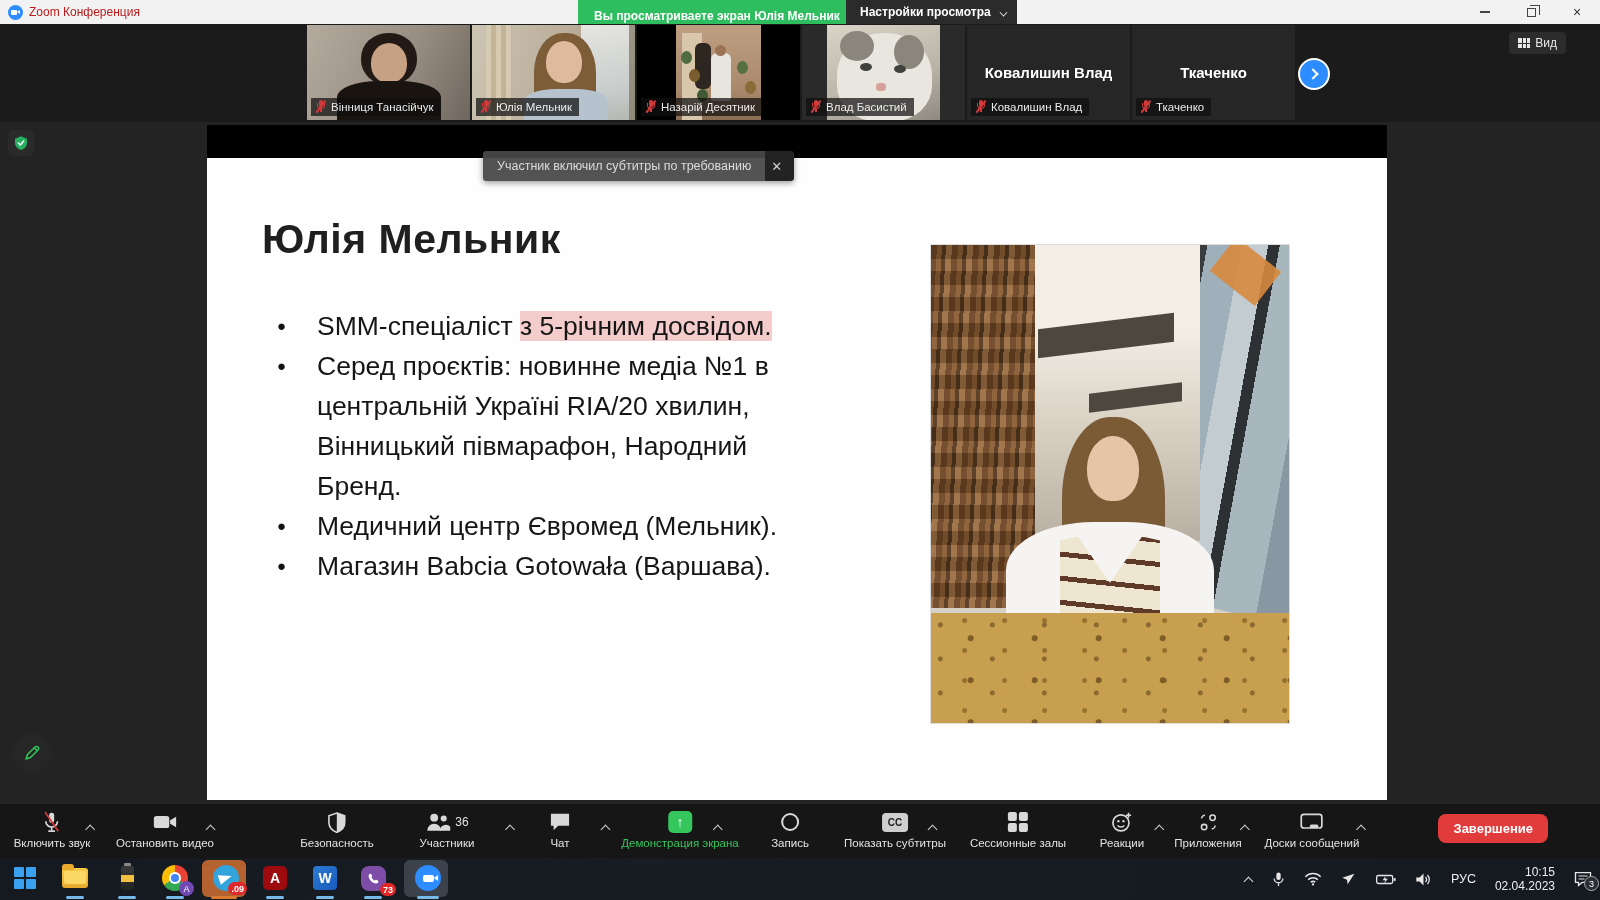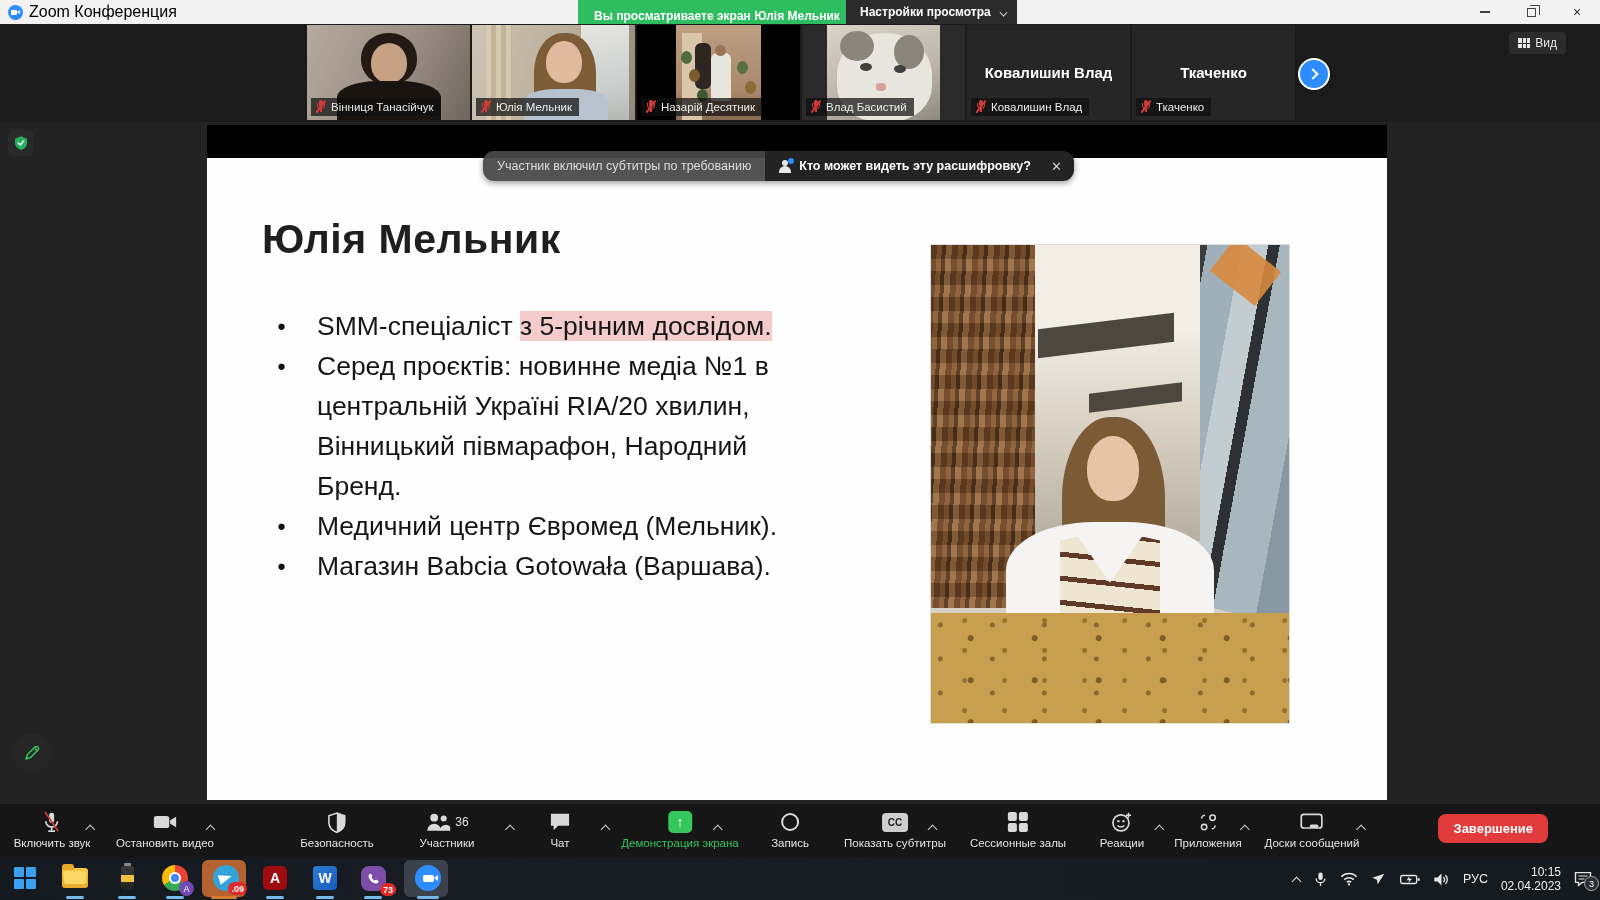--- a/index.html
+++ b/index.html
@@ -6,21 +6,21 @@
   *{box-sizing:border-box;}
   #app{position:relative;width:1600px;height:900px;overflow:hidden;
        font-family:"Liberation Sans","DejaVu Sans",sans-serif;background:#222;}
 
   
   .titlebar{position:absolute;left:0;top:0;width:1600px;height:24px;background:#f2f2f2;
             display:flex;align-items:center;}
   .zoom-logo{width:15px;height:15px;border-radius:50%;background:#2d8cff;margin:0 6px 0 8px;position:relative;}
   .zoom-logo::after{content:"";position:absolute;left:3px;top:5px;width:6px;height:5px;background:#fff;border-radius:1px;}
   .zoom-logo::before{content:"";position:absolute;left:9px;top:5px;border-top:2.5px solid transparent;border-bottom:2.5px solid transparent;border-right:3px solid #fff;}
-  .win-title{font-size:16px;color:#000000;}
+  .win-title{font-size:12px;color:#b91c1c;}
   .share-banner{position:absolute;left:578px;top:0;height:31px;padding:0 16px;background:#2fbe5f;
                 color:#fff;font-size:12px;font-weight:bold;display:flex;align-items:center;}
   .view-settings{position:absolute;left:846px;top:0;height:24px;padding:0 26px 0 14px;background:#2b2b2b;
                  color:#fff;font-size:12px;font-weight:bold;display:flex;align-items:center;}
   .view-settings .vchev{position:absolute;right:10px;top:9px;width:7px;height:7px;border-right:1.6px solid #fff;
                  border-bottom:1.6px solid #fff;transform:rotate(45deg) scale(.8);}
   .win-controls{position:absolute;right:0;top:0;height:24px;display:flex;}
   .win-btn{width:46px;height:24px;display:flex;align-items:center;justify-content:center;color:#444;}
   .glyph-min{width:10px;height:1.5px;background:#444;}
   .glyph-restore{width:9px;height:9px;border:1.2px solid #444;position:relative;background:#f2f2f2;}
@@ -80,21 +80,21 @@
   .slide-title{position:absolute;left:55px;top:58px;font-size:41px;font-weight:bold;color:#1f1f1f;letter-spacing:.5px;}
   .bullets{position:absolute;left:70px;top:148px;width:548px;}
   .b-row{display:flex;margin:0;}
   .b-dot{flex:0 0 40px;font-size:15px;line-height:40px;color:#111;}
   .b-text{font-size:26.5px;line-height:40px;color:#161616;}
   .hl{background:#f4cccc;}
   .annotate-btn{position:absolute;left:12px;top:611px;width:40px;height:40px;border-radius:50%;background:#262626;
                 display:flex;align-items:center;justify-content:center;}
 
   
-  .toast{position:absolute;left:483px;top:29px;height:30px;display:flex;border-radius:11px;overflow:hidden;
+  .toast{position:absolute;left:483px;top:29px;height:30px;display:flex;border-radius:3px;overflow:hidden;
          box-shadow:0 2px 6px rgba(0,0,0,.4);}
   .toast-msg{background:rgba(72,72,72,.94);color:#dcdcdc;font-size:12.5px;display:flex;align-items:center;padding:0 14px;}
   .toast-q{background:#232323;color:#fff;font-size:12.5px;font-weight:bold;display:flex;align-items:center;gap:7px;padding:0 14px;}
   .toast-x{background:#232323;color:#cfcfcf;display:flex;align-items:center;padding:0 12px 0 6px;font-size:13px;}
   .person-ico{position:relative;width:13px;height:13px;}
   .person-ico .ph{position:absolute;left:3px;top:0;width:6px;height:6px;border-radius:50%;background:#e8e8e8;}
   .person-ico .pb{position:absolute;left:0;top:6px;width:12px;height:7px;border-radius:6px 6px 0 0;background:#e8e8e8;}
   .person-ico .pd{position:absolute;right:-2px;top:-2px;width:6px;height:6px;border-radius:50%;background:#2d8cff;}
 
   
@@ -171,21 +171,21 @@
   .acro-ico{width:24px;height:24px;border-radius:5px;background:#9e0b0f;color:#fff;font-weight:bold;font-size:14px;
             display:flex;align-items:center;justify-content:center;}
   .word-ico{position:relative;width:24px;height:24px;border-radius:4px;background:linear-gradient(135deg,#2b7cd3,#185abd);
             color:#fff;font-weight:bold;font-size:14px;display:flex;align-items:center;justify-content:center;}
   .viber-ico{position:relative;width:25px;height:25px;border-radius:8px;background:#7d4da8;color:#fff;font-size:13px;
              display:flex;align-items:center;justify-content:center;}
   .zoomapp-ico{width:26px;height:26px;border-radius:50%;background:#2d8cff;display:flex;align-items:center;justify-content:center;}
   .zoomapp-ico .cam{position:relative;width:11px;height:7px;background:#fff;border-radius:2px;}
   .zoomapp-ico .cam::after{content:"";position:absolute;right:-4px;top:0.5px;border-top:3px solid transparent;
              border-bottom:3px solid transparent;border-right:4px solid #fff;}
-  .tray{position:absolute;right:8px;top:0;height:42px;display:flex;align-items:center;gap:13px;}
+  .tray{position:absolute;right:8px;top:0;height:42px;display:flex;align-items:center;gap:19px;}
   .tray svg{display:block;}
   .tray-lang{color:#eee;font-size:12.5px;}
   .tray-clock{color:#eee;font-size:12px;text-align:right;line-height:14px;}
   .tray-chev{width:9px;height:9px;position:relative;}
   .tray-chev::before{content:"";position:absolute;left:1px;top:3px;width:6px;height:6px;border-left:1.6px solid #ddd;border-top:1.6px solid #ddd;transform:rotate(45deg);}
   .notif{position:relative;}
   .notif-badge{position:absolute;right:-7px;bottom:-4px;width:15px;height:15px;border-radius:50%;background:#2a2e35;
                border:1px solid #aaa;color:#fff;font-size:9px;display:flex;align-items:center;justify-content:center;}
 </style>
 </head>
@@ -386,28 +386,20 @@
         <div class="ph-face"></div>
         <div class="ph-shirt"></div>
         <div class="ph-vest"></div>
         <div class="ph-varms"></div>
         <div class="ph-table"></div>
       </div>
     </div>
 
     <div class="toast">
       <div class="toast-msg">Участник включил субтитры по требованию</div>
-      <div class="toast-q">
-        <span class="person-ico">
-            <i class="ph"></i>
-            <i class="pb"></i>
-            <i class="pd"></i>
-          </span>
-        <span>Кто может видеть эту расшифровку?</span>
-      </div>
       <div class="toast-x">✕</div>
     </div>
 
     <div class="annotate-btn">
       <svg width="18" height="18" viewBox="0 0 24 24">
         <path d="M4 20 l2 -6 l10 -10 a2.6 2.6 0 0 1 4 4 l-10 10 z" fill="none" stroke="#35c65c" stroke-width="2" stroke-linejoin="round"></path>
         <path d="M15 5 l4 4" stroke="#35c65c" stroke-width="2"></path>
       </svg>
     </div>
   </div>

